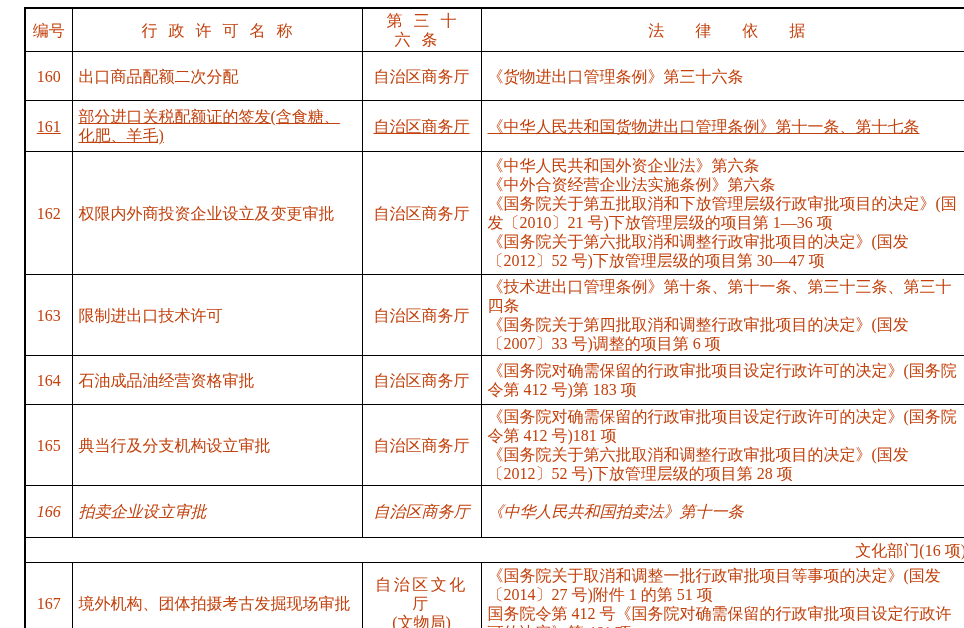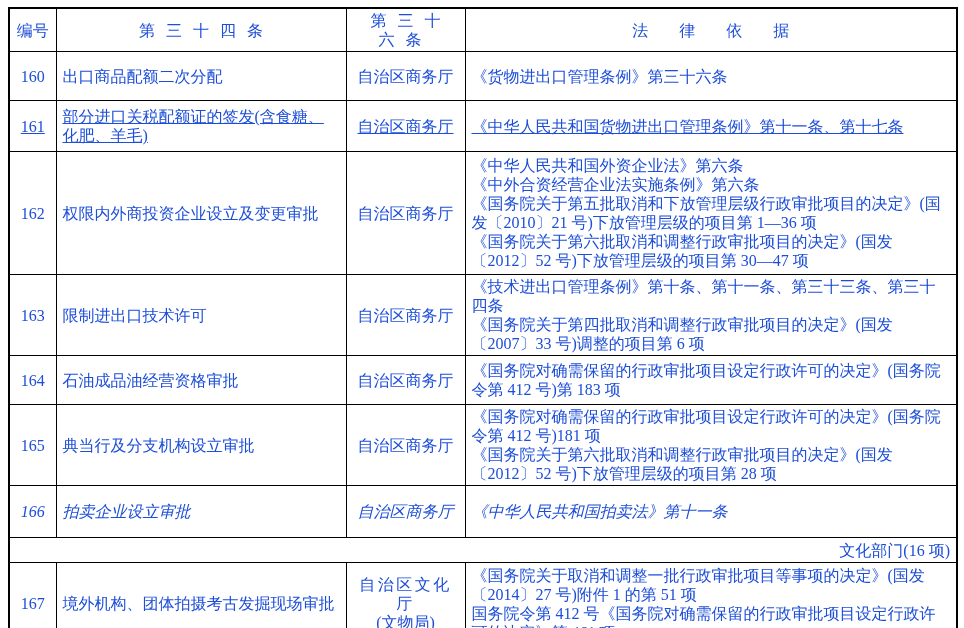--- a/index.html
+++ b/index.html
@@ -1,20 +1,20 @@
 <!DOCTYPE html>
 <html><head>
 <meta charset="utf-8">
 <style>
   html,body{margin:0;padding:0;background:#ffffff;}
   .page{
     width:964px;height:628px;box-sizing:border-box;
-    padding:7px 8px 6px 8px;background:#ffffff;
+    padding:7px 8px 6px 24px;background:#ffffff;
     font-family:"Liberation Serif", serif;
-    color:#1d4ed8;
+    color:#c2410c;
   }
   table.doc{
     border-collapse:collapse;
     width:948px;
     table-layout:fixed;
     border:2px solid #000;
   }
   table.doc th, table.doc td{
     border:1px solid #000;
     font-size:16px;
@@ -58,21 +58,21 @@
   <table class="doc">
     <colgroup>
       <col class="c1">
         <col class="c2">
         <col class="c3">
         <col class="c4">
     </colgroup>
     <thead>
       <tr class="rh-hdr">
         <th>编号</th>
-        <th class="sp-md">第三十四条</th>
+        <th class="sp-md">行政许可名称</th>
         <th class="sp-md">第三十六条</th>
         <th class="sp-lg">法律依据</th>
       </tr>
     </thead>
     <tbody>
       <tr class="rh-0">
         <td class="c-id">160</td>
         <td class="c-name">出口商品配额二次分配</td>
         <td class="c-agency">自治区商务厅</td>
         <td class="c-legal">

